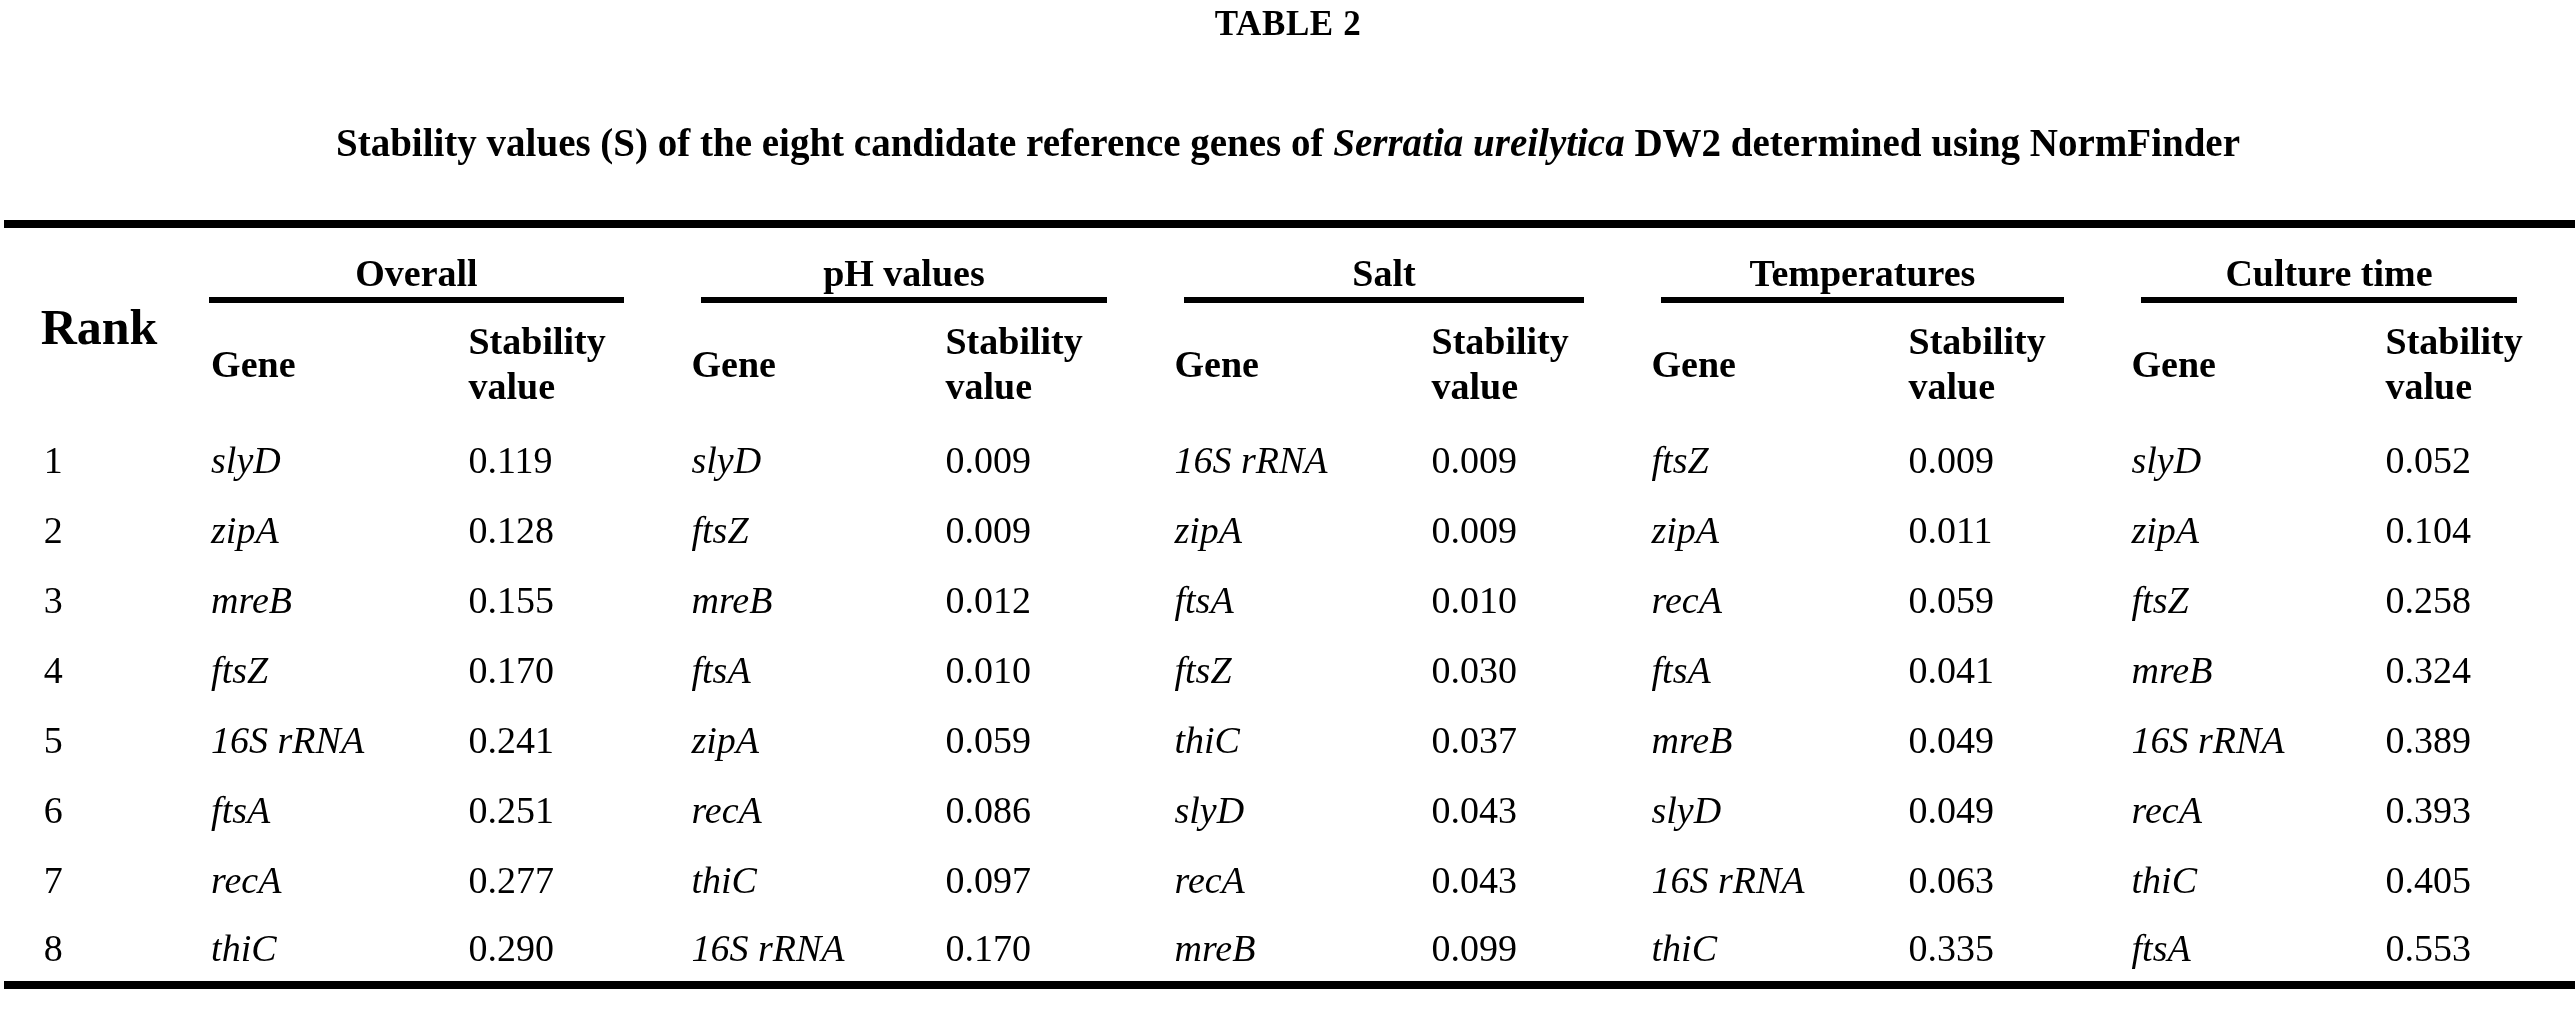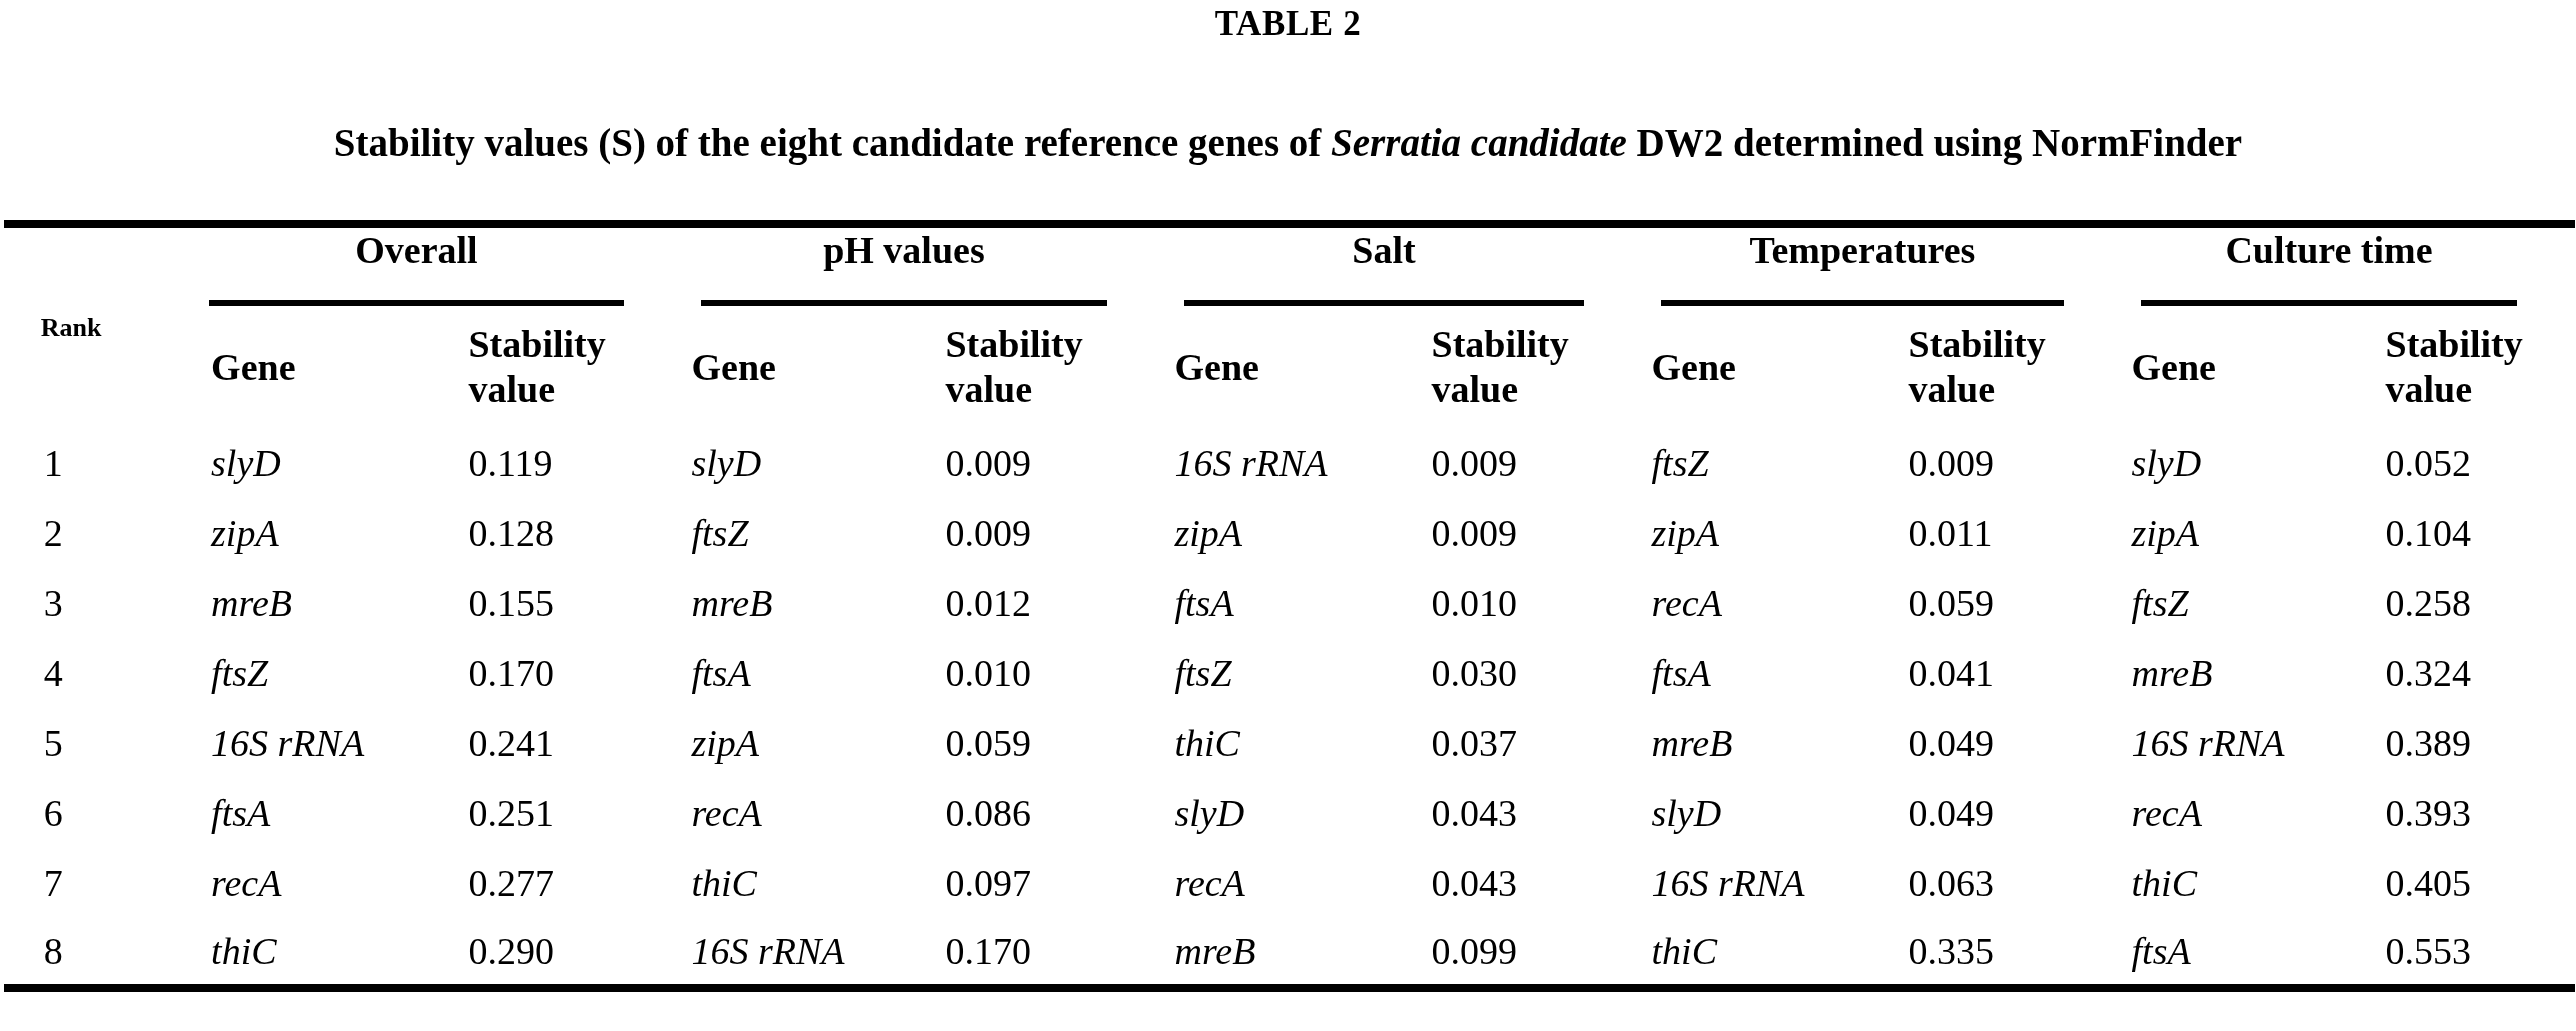--- a/index.html
+++ b/index.html
@@ -58,51 +58,51 @@
   th, td {
     padding: 0;
     text-align: left;
     font-weight: normal;
     vertical-align: middle;
   }
   th.rank-h {
     padding-left: 37px;
     font-weight: bold;
     vertical-align: middle;
-    font-size: 26px;
+    font-size: 50px;
   }
   th.grp {
     vertical-align: bottom;
   }
   .grp-inner {
     margin: 0 58px 0 19.5px;
     border-bottom: 6.1px solid #000000;
     text-align: center;
-    padding-bottom: 28px;
+    padding-bottom: 2px;
     font-weight: bold;
     font-size: 38px;
   }
   th.gene-h, th.stab-h {
     font-weight: bold;
     font-size: 38px;
     line-height: 45px;
   }
   td.rank-c { padding-left: 40px; }
   .pl-a { padding-left: 21.4px; }
   .pl-b { padding-left: 9.8px; }
   td.gene-c { font-style: italic; }
 </style>
 </head>
 <body>
 
 <div class="page">
 
   <div class="table-title">TABLE 2</div>
 
-  <div class="table-caption"><span>Stability values (S) of the eight candidate reference genes of </span><span class="sp-italic">Serratia candidate</span><span> DW2 determined using NormFinder</span></div>
+  <div class="table-caption"><span>Stability values (S) of the eight candidate reference genes of </span><span class="sp-italic">Serratia ureilytica</span><span> DW2 determined using NormFinder</span></div>
 
   <table class="stab">
     <colgroup>
       <col style="width:186px">
       <col style="width:269px">
         <col style="width:223px">
       <col style="width:254px">
         <col style="width:229px">
       <col style="width:257px">
         <col style="width:220px">

